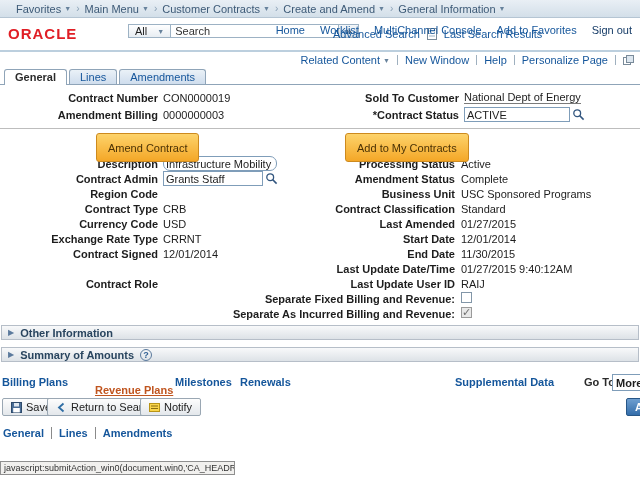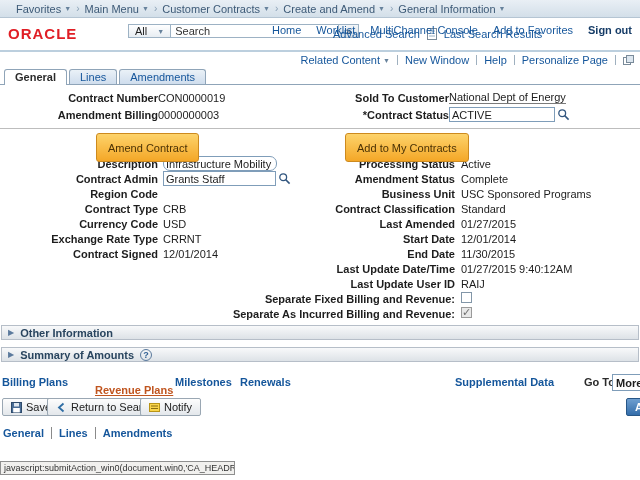--- a/index.html
+++ b/index.html
@@ -20,47 +20,47 @@
   .search-group { position: absolute; left: 128px; top: 6px; display: flex; align-items: flex-start; height: 19px; }
   .scope { border: 1px solid #9db2c4; background: linear-gradient(#ffffff,#e7edf2); display: flex; align-items: center;
     gap: 10px; padding: 0 6px; cursor: pointer; }
   .search-input { width: 168px; border: 1px solid #9db2c4; border-left: none; padding: 0 4px; font: 11px "Liberation Sans", sans-serif; }
   .search-input::placeholder { color: #333; opacity: 1; }
   .go-btn { width: 20px; border: 1px solid #9db2c4; border-left: none; background: linear-gradient(#f4f7fa,#d9e1e8);
     font: bold 11px "Liberation Sans", sans-serif; color: #44596c; cursor: pointer; }
   .adv-row { position: absolute; left: 333px; top: 10px; display: flex; align-items: center; gap: 7px; }
   .top-links { position: absolute; right: 8px; top: 6px; display: flex; align-items: center; gap: 15px; }
   a.lnk { color: #15569b; text-decoration: none; cursor: pointer; white-space: nowrap; }
-  .signout { font-weight: bold; color: #163c67 !important; }
+  .signout { font-weight: normal; color: #163c67 !important; }
 
   
   .pagebar { height: 16px; display: flex; justify-content: flex-end; align-items: center; gap: 7px; padding: 0 6px; }
   .pb-sep { width: 1px; height: 10px; background: #9fb0bf; }
   .pb-item { display: inline-flex; align-items: center; gap: 3px; color: #15569b; cursor: pointer; }
   .pb-icon { display: inline-flex; }
 
   
   .tabs { display: flex; align-items: flex-end; height: 17px; padding-left: 4px; border-bottom: 1px solid #8fa4b8; }
   .tab { height: 15px; display: flex; align-items: center; padding: 0 10px; margin-right: 2px; cursor: pointer;
     border: 1px solid #8fa4b8; border-bottom: none; border-radius: 3px 3px 0 0;
     background: linear-gradient(#eaf1f7,#cfdded); color: #15569b; position: relative; }
   .tab.active { background: #fff; color: #2b2b2b; font-weight: bold; }
   .tab.active::after { content: ""; position: absolute; left: 0; right: 0; bottom: -1px; height: 1px; background: #fff; }
 
   
   .content { padding-top: 4px; }
-  .krow { display: grid; grid-template-columns: 158px 158px 133px 1fr; align-items: center; height: 17px; }
+  .krow { display: grid; grid-template-columns: 158px 158px 133px 1fr; column-gap: 5px; align-items: center; height: 17px; }
   .frow-l { display: grid; grid-template-columns: 158px 1fr; column-gap: 5px; align-items: center; height: 15px; }
   .frow-r { display: grid; grid-template-columns: 133px 1fr; column-gap: 6px; align-items: center; height: 15px; }
   .lab { justify-self: end; font-weight: bold; white-space: nowrap; color: #1d1d1d; }
   .val { justify-self: start; white-space: nowrap; }
   .val-cell { display: flex; align-items: center; gap: 2px; }
   .underlined { border-bottom: 1px solid #7a7a7a; cursor: pointer; }
   .tin { border: 1px solid #7f9db9; height: 15px; padding: 0 2px; font: 11px "Liberation Sans", sans-serif; color: #1d1d1d; background: #fff; }
-  .w130 { width: 114px; border-radius: 7px; } .w100 { width: 113px; } .w106 { width: 106px; }
+  .w130 { width: 114px; border-radius: 7px; } .w100 { width: 100px; } .w106 { width: 106px; }
   .lookup { background: none; border: none; cursor: pointer; display: inline-flex; padding: 0; }
   .divider { height: 1px; background: #bdbdbd; margin: 5px 0 3px; }
   .actions { position: relative; height: 19px; }
   .btn-orange { position: absolute; top: 1px; height: 29px; display: inline-flex; align-items: center;
     padding: 0 11px; border: 1px solid #cd8a1e; border-radius: 3px; cursor: pointer;
     background: linear-gradient(#fdd36b,#f4a727); color: #4a3205; font: 11px "Liberation Sans", sans-serif; }
   .amend { left: 96px; } .addmy { left: 345px; }
   .cols { display: flex; margin-top: 5px; }
   .col-left { width: 322px; } .col-right { width: 318px; }
   .spacer-row { height: 15px; }
@@ -252,20 +252,24 @@
         </div>
         <div class="frow-l">
           <span class="lab">Exchange Rate Type</span>
           <span class="val">CRRNT</span>
         </div>
         <div class="frow-l">
           <span class="lab">Contract Signed</span>
           <span class="val">12/01/2014</span>
         </div>
         <div class="spacer-row"></div>
+        <div class="frow-l">
+          <span class="lab">Contract Role</span>
+          <span class="val"></span>
+        </div>
       </div>
 
       <div class="col-right">
         <div class="frow-r">
           <span class="lab">Processing Status</span>
           <span class="val">Active</span>
         </div>
         <div class="frow-r">
           <span class="lab">Amendment Status</span>
           <span class="val">Complete</span>

